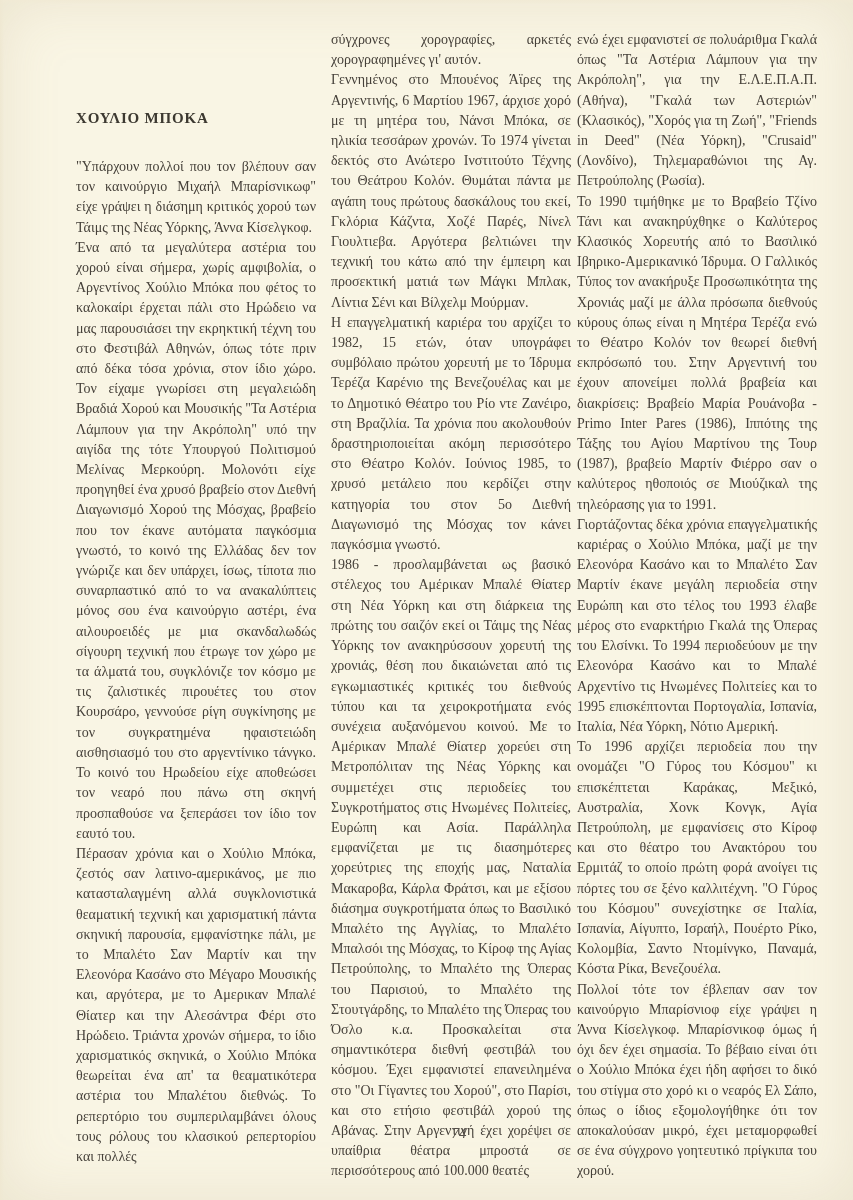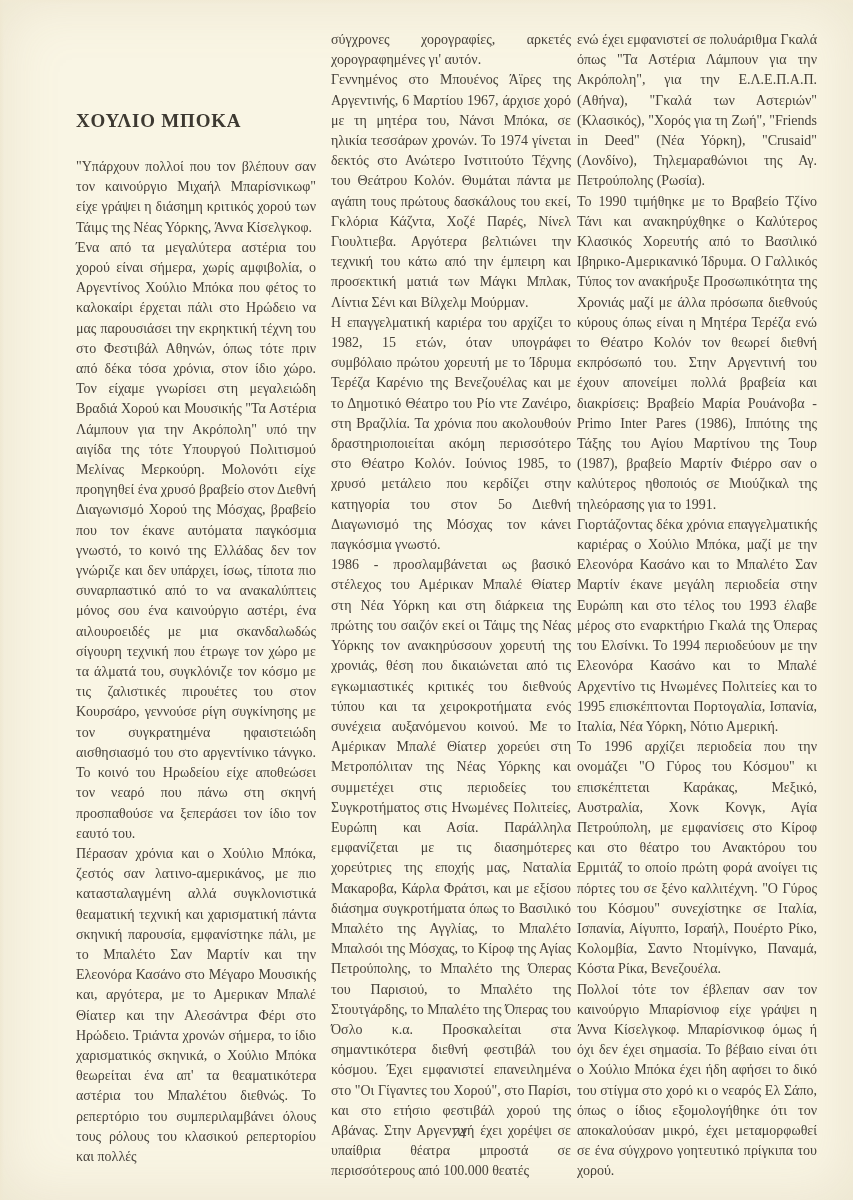--- a/index.html
+++ b/index.html
@@ -54,21 +54,21 @@
     color: #55504a;
   }
 </style>
 </head>
 <body>
 
 <div class="page">
   <div class="edge-top"></div>
   <div class="edge-left"></div>
 
-  <h1 class="article-title" style="margin:0; font-size:19px;">ΧΟΥΛΙΟ ΜΠΟΚΑ</h1>
+  <h1 class="article-title" style="margin:0; font-size:15px;">ΧΟΥΛΙΟ ΜΠΟΚΑ</h1>
 
   <div class="col col-1">
     <p>"Υπάρχουν πολλοί που τον βλέπουν σαν τον καινούργιο Μιχαήλ Μπαρίσνικωφ" είχε γράψει η διάσημη κριτικός χορού των Τάιμς της Νέας Υόρκης, Άννα Κίσελγκοφ.</p>
     <p>Ένα από τα μεγαλύτερα αστέρια του χορού είναι σήμερα, χωρίς αμφιβολία, ο Αργεντίνος Χούλιο Μπόκα που φέτος το καλοκαίρι έρχεται πάλι στο Ηρώδειο να μας παρουσιάσει την εκρηκτική τέχνη του στο Φεστιβάλ Αθηνών, όπως τότε πριν από δέκα τόσα χρόνια, στον ίδιο χώρο. Τον είχαμε γνωρίσει στη μεγαλειώδη Βραδιά Χορού και Μουσικής "Τα Αστέρια Λάμπουν για την Ακρόπολη" υπό την αιγίδα της τότε Υπουργού Πολιτισμού Μελίνας Μερκούρη. Μολονότι είχε προηγηθεί ένα χρυσό βραβείο στον Διεθνή Διαγωνισμό Χορού της Μόσχας, βραβείο που τον έκανε αυτόματα παγκόσμια γνωστό, το κοινό της Ελλάδας δεν τον γνώριζε και δεν υπάρχει, ίσως, τίποτα πιο συναρπαστικό από το να ανακαλύπτεις μόνος σου ένα καινούργιο αστέρι, ένα αιλουροειδές με μια σκανδαλωδώς σίγουρη τεχνική που έτρωγε τον χώρο με τα άλματά του, συγκλόνιζε τον κόσμο με τις ζαλιστικές πιρουέτες του στον Κουρσάρο, γεννούσε ρίγη συγκίνησης με τον συγκρατημένα ηφαιστειώδη αισθησιασμό του στο αργεντίνικο τάνγκο. Το κοινό του Ηρωδείου είχε αποθεώσει τον νεαρό που πάνω στη σκηνή προσπαθούσε να ξεπεράσει τον ίδιο τον εαυτό του.</p>
     <p>Πέρασαν χρόνια και ο Χούλιο Μπόκα, ζεστός σαν λατινο-αμερικάνος, με πιο κατασταλαγμένη αλλά συγκλονιστικά θεαματική τεχνική και χαρισματική πάντα σκηνική παρουσία, εμφανίστηκε πάλι, με το Μπαλέτο Σαν Μαρτίν και την Ελεονόρα Κασάνο στο Μέγαρο Μουσικής και, αργότερα, με το Αμερικαν Μπαλέ Θίατερ και την Αλεσάντρα Φέρι στο Ηρώδειο. Τριάντα χρονών σήμερα, το ίδιο χαρισματικός σκηνικά, ο Χούλιο Μπόκα θεωρείται ένα απ' τα θεαματικότερα αστέρια του Μπαλέτου διεθνώς. Το ρεπερτόριο του συμπεριλαμβάνει όλους τους ρόλους του κλασικού ρεπερτορίου και πολλές</p>
   </div>
 
   <div class="col col-2">
     <p>σύγχρονες χορογραφίες, αρκετές χορογραφημένες γι' αυτόν.</p>
     <p>Γεννημένος στο Μπουένος Άϊρες της Αργεντινής, 6 Μαρτίου 1967, άρχισε χορό με τη μητέρα του, Νάνσι Μπόκα, σε ηλικία τεσσάρων χρονών. Το 1974 γίνεται δεκτός στο Ανώτερο Ινστιτούτο Τέχνης του Θεάτρου Κολόν. Θυμάται πάντα με αγάπη τους πρώτους δασκάλους του εκεί, Γκλόρια Κάζντα, Χοζέ Παρές, Νίνελ Γιουλτιεβα. Αργότερα βελτιώνει την τεχνική του κάτω από την έμπειρη και προσεκτική ματιά των Μάγκι Μπλακ, Λίντια Σένι και Βίλχελμ Μούρμαν.</p>

